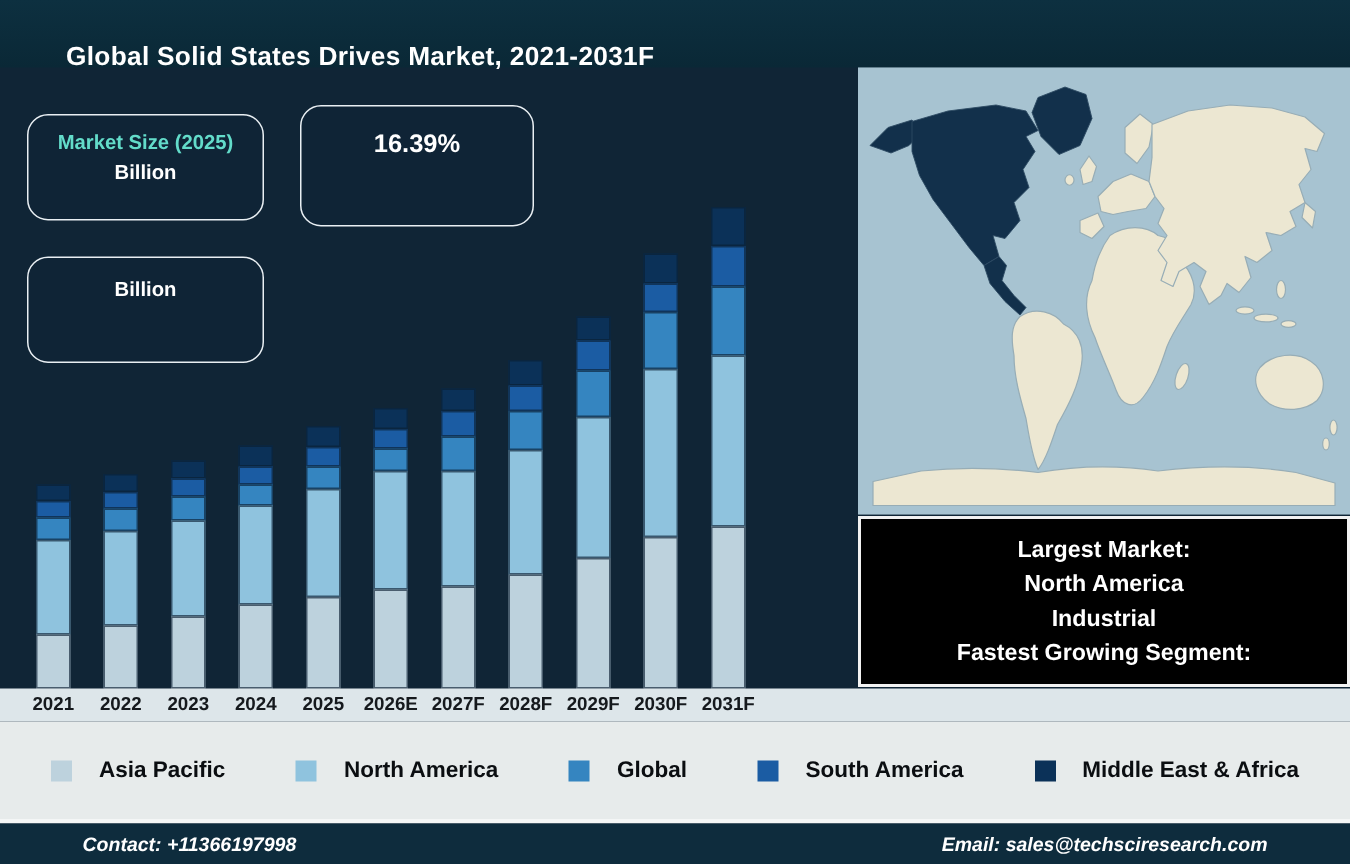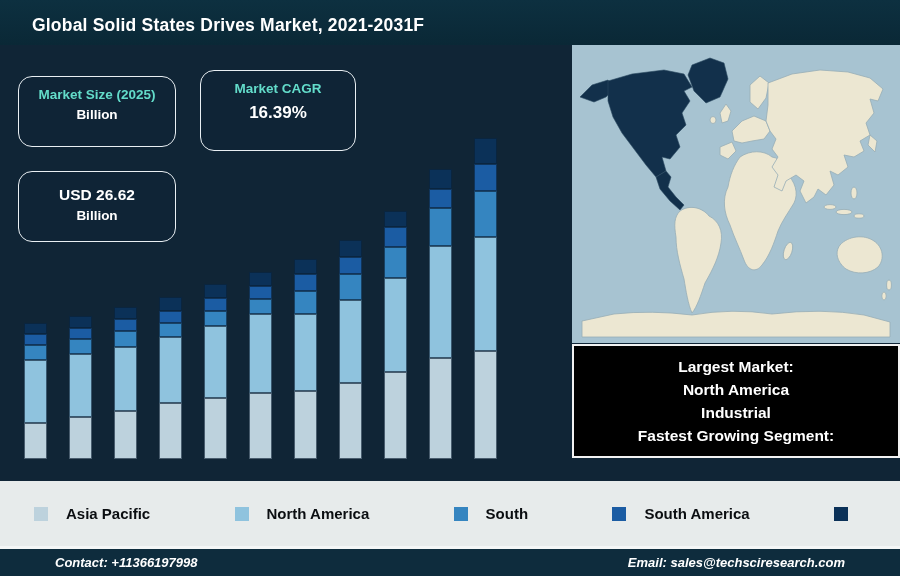--- a/index.html
+++ b/index.html
@@ -7,21 +7,21 @@
   #stage{
     position:relative;width:900px;height:576px;overflow:hidden;
     font-family:"Liberation Sans",sans-serif;background:#102536;
   }
   
   #title-bar{
     position:absolute;left:0;top:0;width:900px;height:45px;
     background:linear-gradient(180deg,#0d3040 0%,#0a2836 100%);
   }
   #title-bar h1{
-    margin:4px;position:absolute;left:28px;top:11px;
+    margin:16px;position:absolute;left:28px;top:11px;
     font-size:17.5px;font-weight:bold;color:#ffffff;letter-spacing:.2px;
   }
   #logo-box{
     position:absolute;right:0;top:2px;width:188px;height:40px;
     background:linear-gradient(180deg,#243440 0%,#1b2a34 88%,#4a1a14 88%,#4a1a14 100%);
     overflow:hidden;
   }
   #logo-arrow{position:absolute;right:2px;top:1px;}
   #logo-words{position:absolute;left:10px;top:15px;line-height:11px;white-space:nowrap;}
   .logo-techsci{color:#7cb940;font-weight:bold;font-size:11px;letter-spacing:.5px;}
@@ -184,26 +184,24 @@
           <div class="bar-seg" style="height: 108px; background: rgb(189, 210, 221);"></div>
         </div>
       </div>
 
     <div class="info-box" id="info-box-1">
       <div class="info-title">Market Size (2025)</div>
       <div class="info-unit">Billion</div>
     </div>
 
     <div class="info-box" id="info-box-2">
-      <div class="info-title">Market CAGR</div>
       <div class="info-value cagr-value">16.39%</div>
     </div>
 
     <div class="info-box" id="info-box-3">
-      <div class="info-value">USD 26.62</div>
       <div class="info-unit">Billion</div>
     </div>
   </div>
 
   <div id="map-panel">
     <svg width="328" height="298" viewBox="0 0 328 298">
       <rect x="0" y="0" width="328" height="298" fill="#a7c3d1"></rect>
       <g stroke="#97adb6" stroke-width="0.8" fill="#ece7d2" stroke-linejoin="round">
 
         <path d="M10,276 L42,269 Q80,265 120,270 Q160,263 200,269 Q250,263 292,270 L318,277 L318,292 L10,292 Z"></path>
@@ -246,40 +244,54 @@
     </svg>
   </div>
 
   <div id="highlight-box">
     <div class="hl-line">Largest Market:</div>
     <div class="hl-line">North America</div>
     <div class="hl-line">Industrial</div>
     <div class="hl-line">Fastest Growing Segment:</div>
   </div>
 
+  <div id="axis-strip">
+      <div class="year-label" style="left: 13px;">2021</div>
+      <div class="year-label" style="left: 58px;">2022</div>
+      <div class="year-label" style="left: 103px;">2023</div>
+      <div class="year-label" style="left: 148px;">2024</div>
+      <div class="year-label" style="left: 193px;">2025</div>
+      <div class="year-label" style="left: 238px;">2026E</div>
+      <div class="year-label" style="left: 283px;">2027F</div>
+      <div class="year-label" style="left: 328px;">2028F</div>
+      <div class="year-label" style="left: 373px;">2029F</div>
+      <div class="year-label" style="left: 418px;">2030F</div>
+      <div class="year-label" style="left: 463px;">2031F</div>
+    </div>
 
   <div id="legend-strip">
       <div class="legend-item">
         <span class="legend-swatch" style="background: rgb(189, 210, 221);"></span>
         <span class="legend-label">Asia Pacific</span>
       </div>
       <div class="legend-item">
         <span class="legend-swatch" style="background: rgb(143, 195, 222);"></span>
         <span class="legend-label">North America</span>
       </div>
       <div class="legend-item">
         <span class="legend-swatch" style="background: rgb(53, 133, 192);"></span>
-        <span class="legend-label">South</span>
+        <span class="legend-label">Global</span>
       </div>
       <div class="legend-item">
         <span class="legend-swatch" style="background: rgb(27, 92, 163);"></span>
         <span class="legend-label">South America</span>
       </div>
       <div class="legend-item">
         <span class="legend-swatch" style="background: rgb(11, 49, 88);"></span>
+        <span class="legend-label">Middle East &amp; Africa</span>
       </div>
     </div>
 
   <div id="divider-line"></div>
 
   <div id="footer-bar">
     <div class="footer-text">Contact: +11366197998</div>
     <div class="footer-text">Email: sales@techsciresearch.com</div>
   </div>
 

